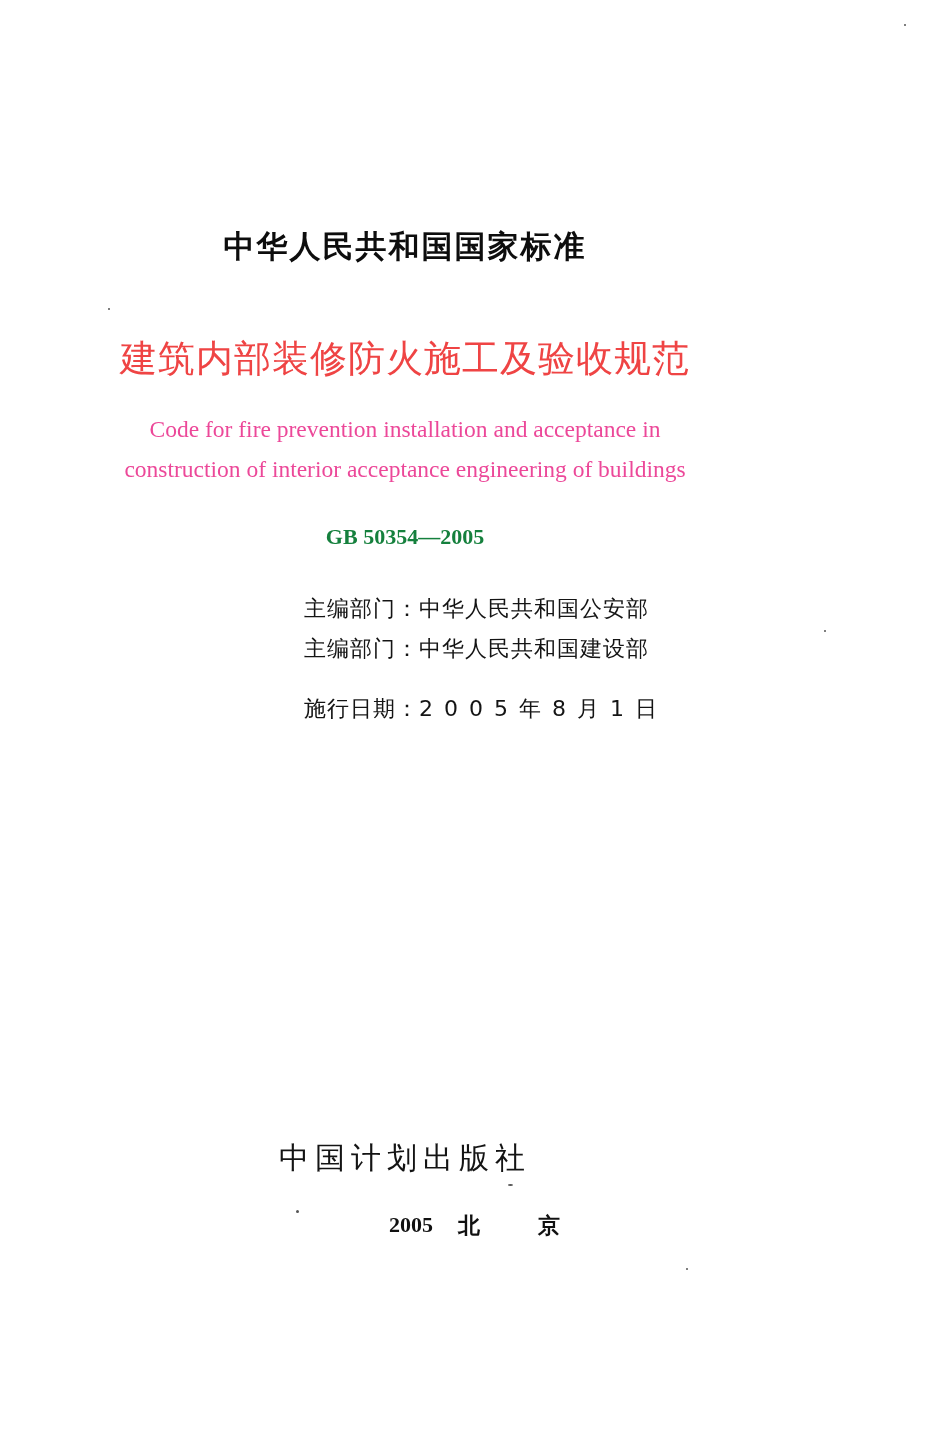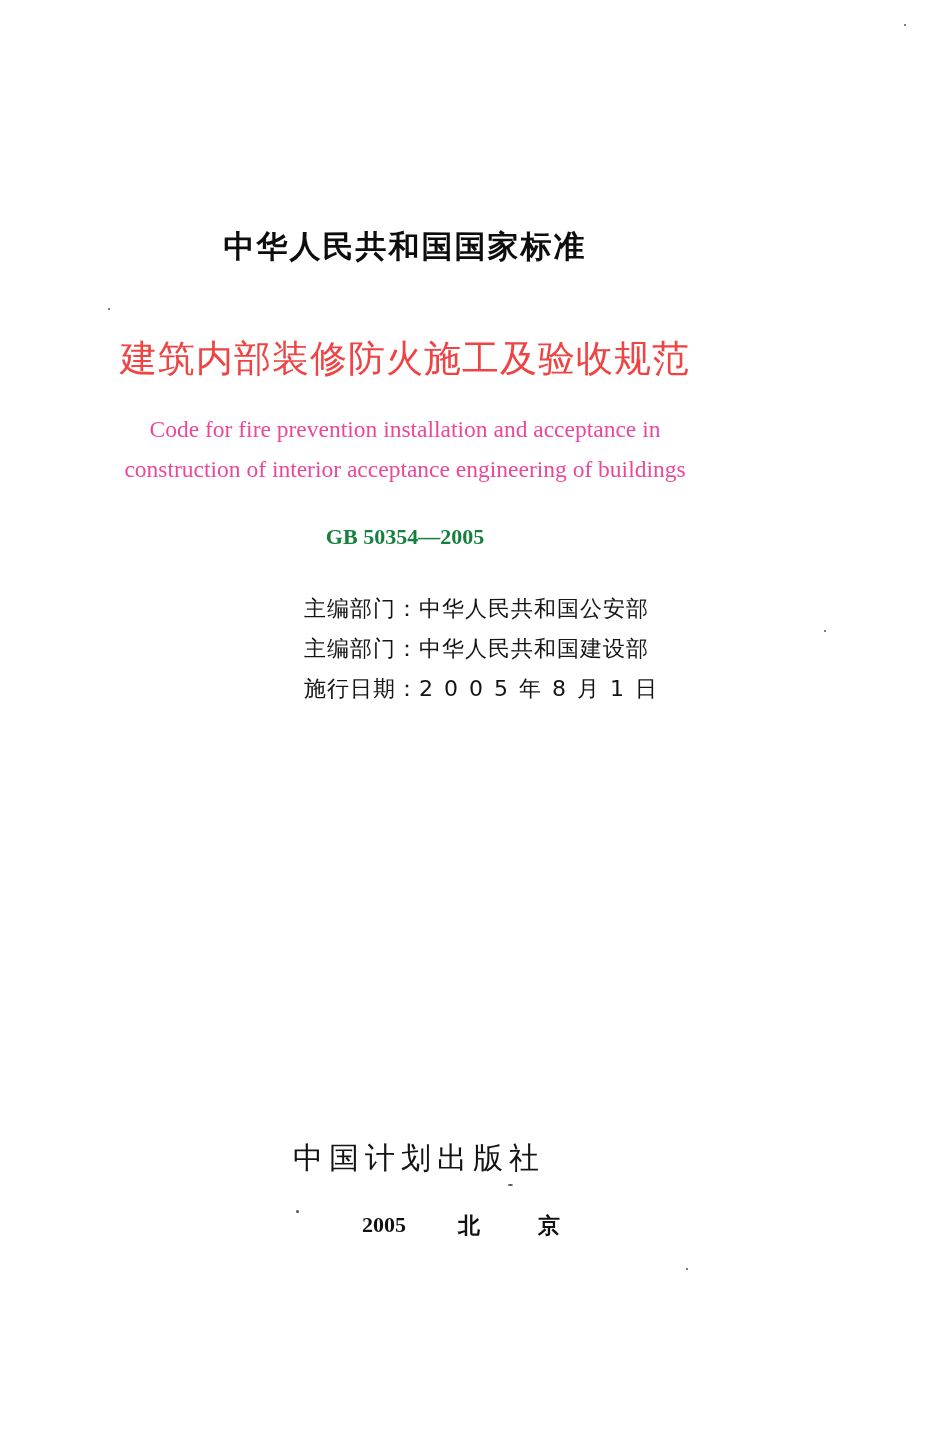--- a/index.html
+++ b/index.html
@@ -47,34 +47,33 @@
     .meta {
       left: 272px;
       font-family: "DejaVu Sans", sans-serif;
       font-size: 22px;
       color: #141414;
       letter-spacing: 1px;
       margin-left: 32px;
     }
     .meta-row1 { top: 594px; }
     .meta-row2 { top: 634px; }
-    .meta-row3 { top: 674px; }
+    .meta-row3 { top: 694px; }
     .meta-value-spaced { letter-spacing: 11px; }
 
     .publisher {
       top: 1138px;
       font-family: "DejaVu Serif", serif;
       font-size: 30px;
       letter-spacing: 6px;
       color: #141414;
-      padding-left: 14px;
     }
     .pub-year {
       top: 1212px;
-      left: 362px;
+      left: 389px;
       font-family: "Liberation Serif", serif;
       font-weight: bold;
       font-size: 22px;
       color: #111111;
     }
     .pub-city-1 {
       top: 1211px;
       left: 458px;
       font-family: "DejaVu Sans", sans-serif;
       font-weight: bold;

